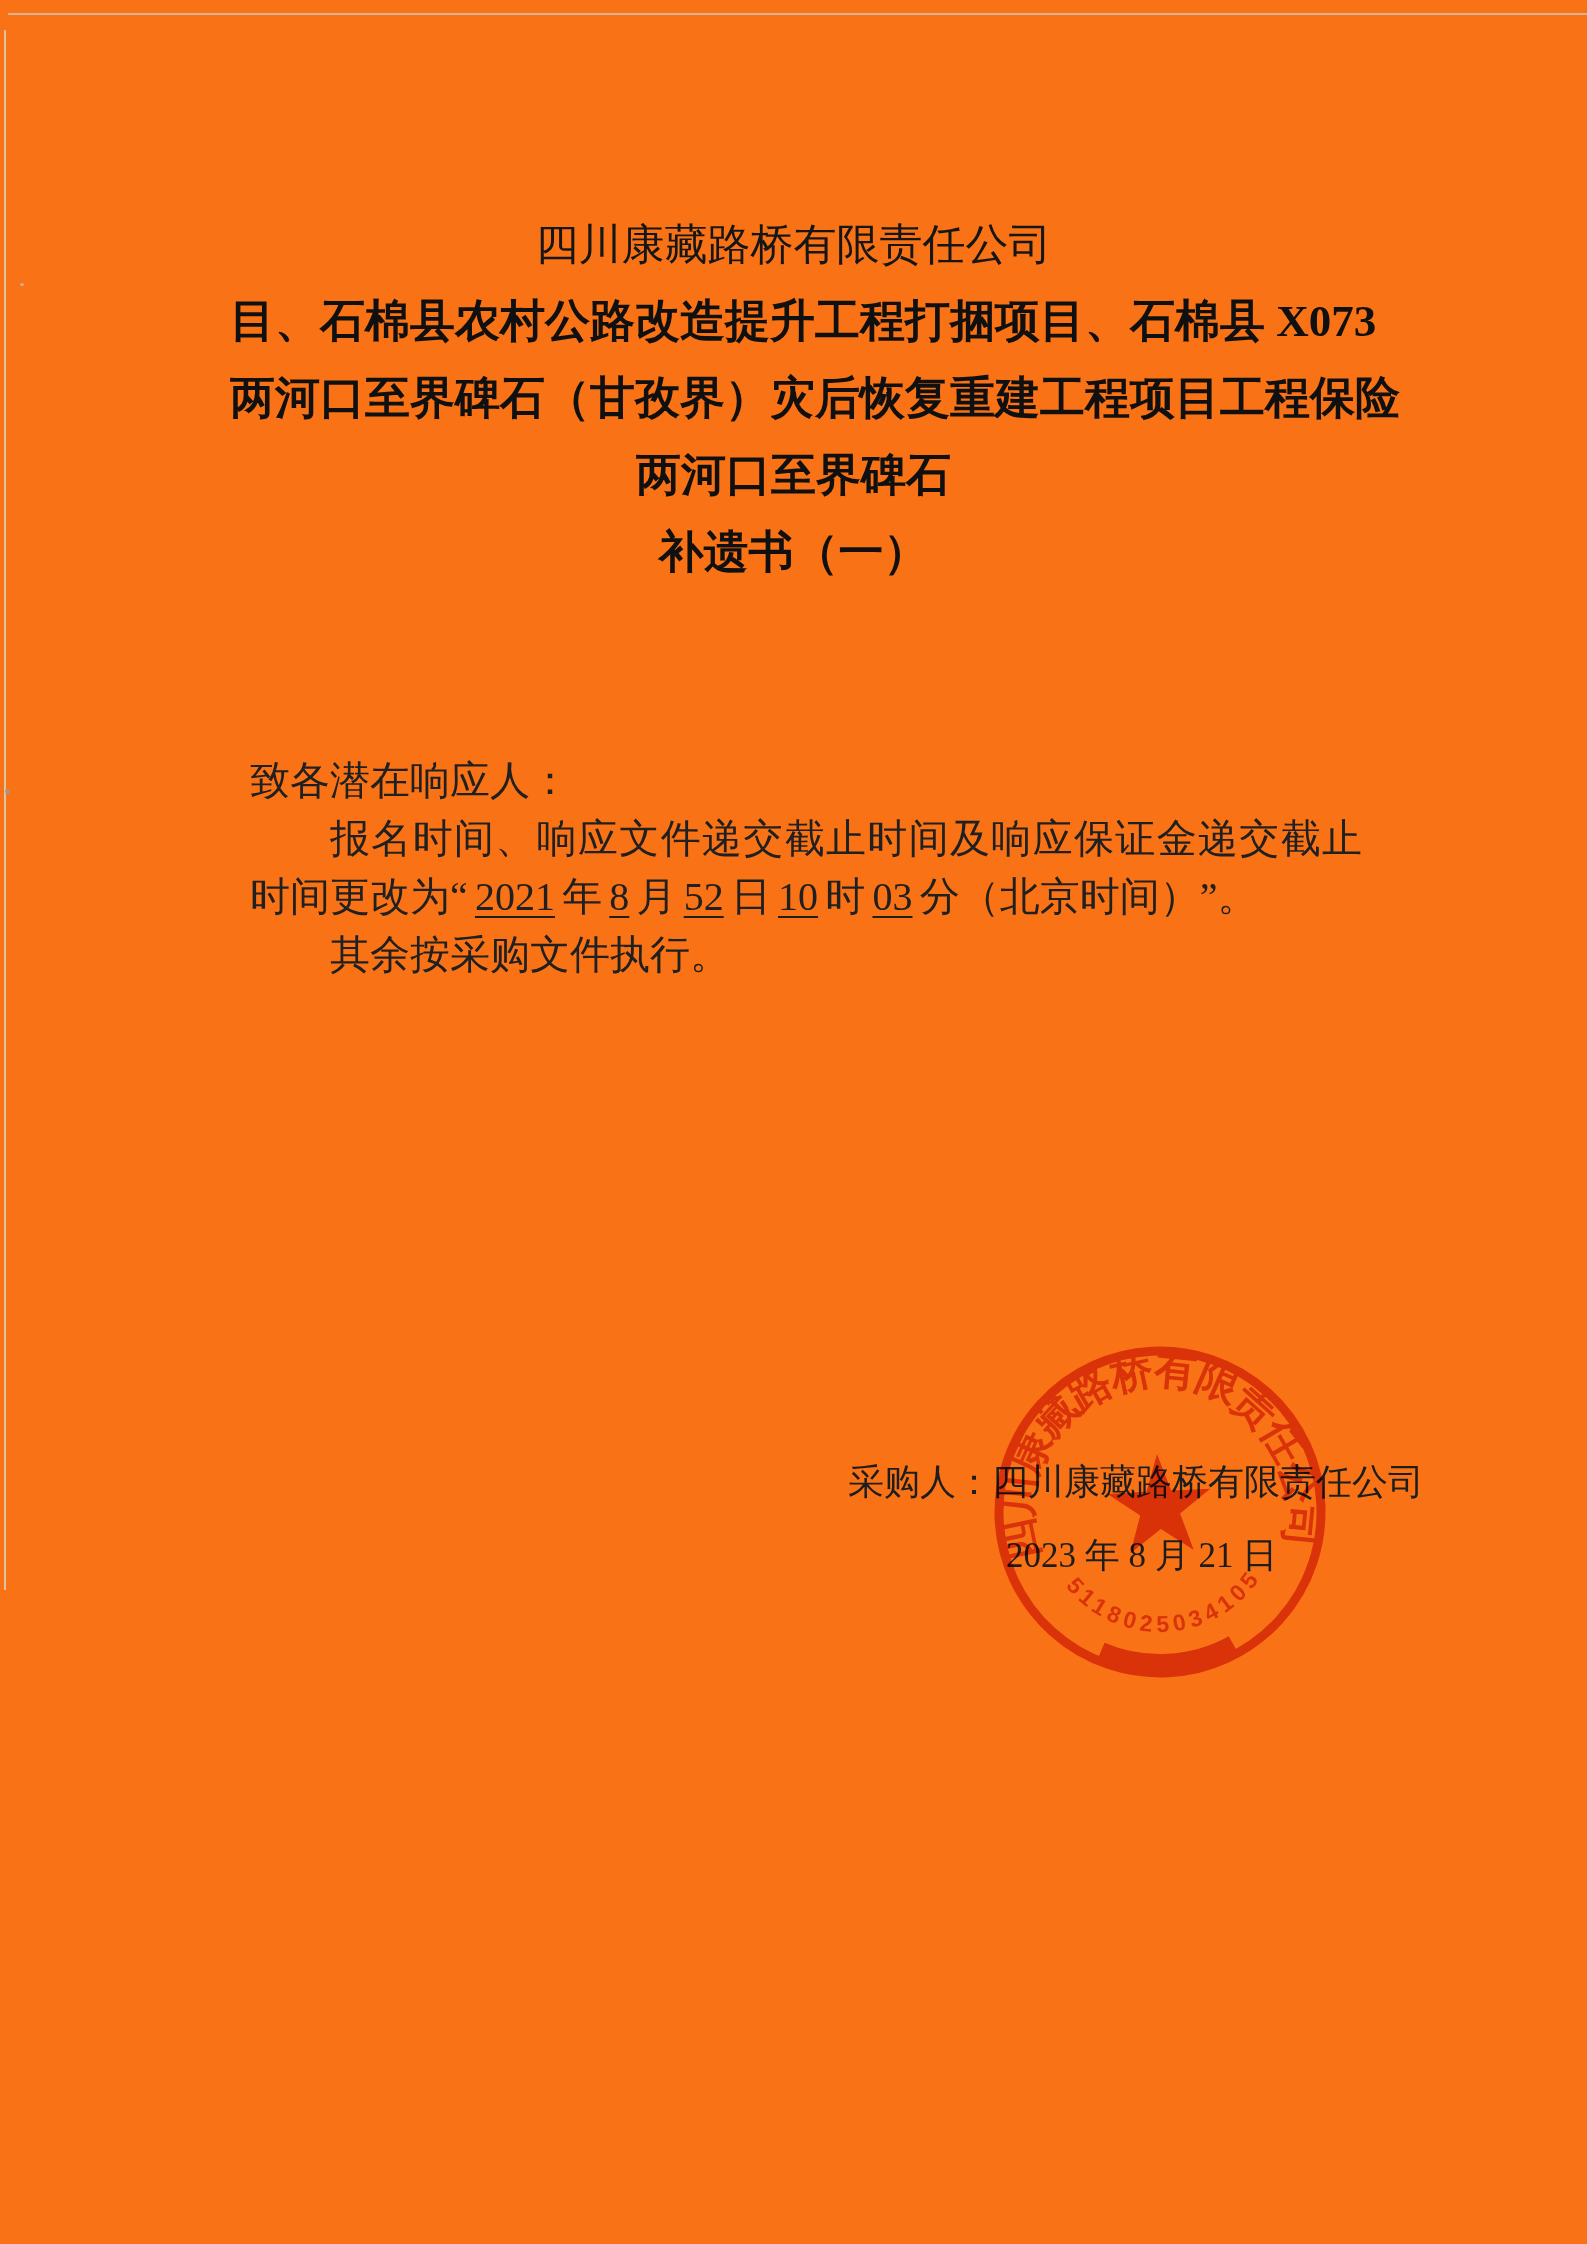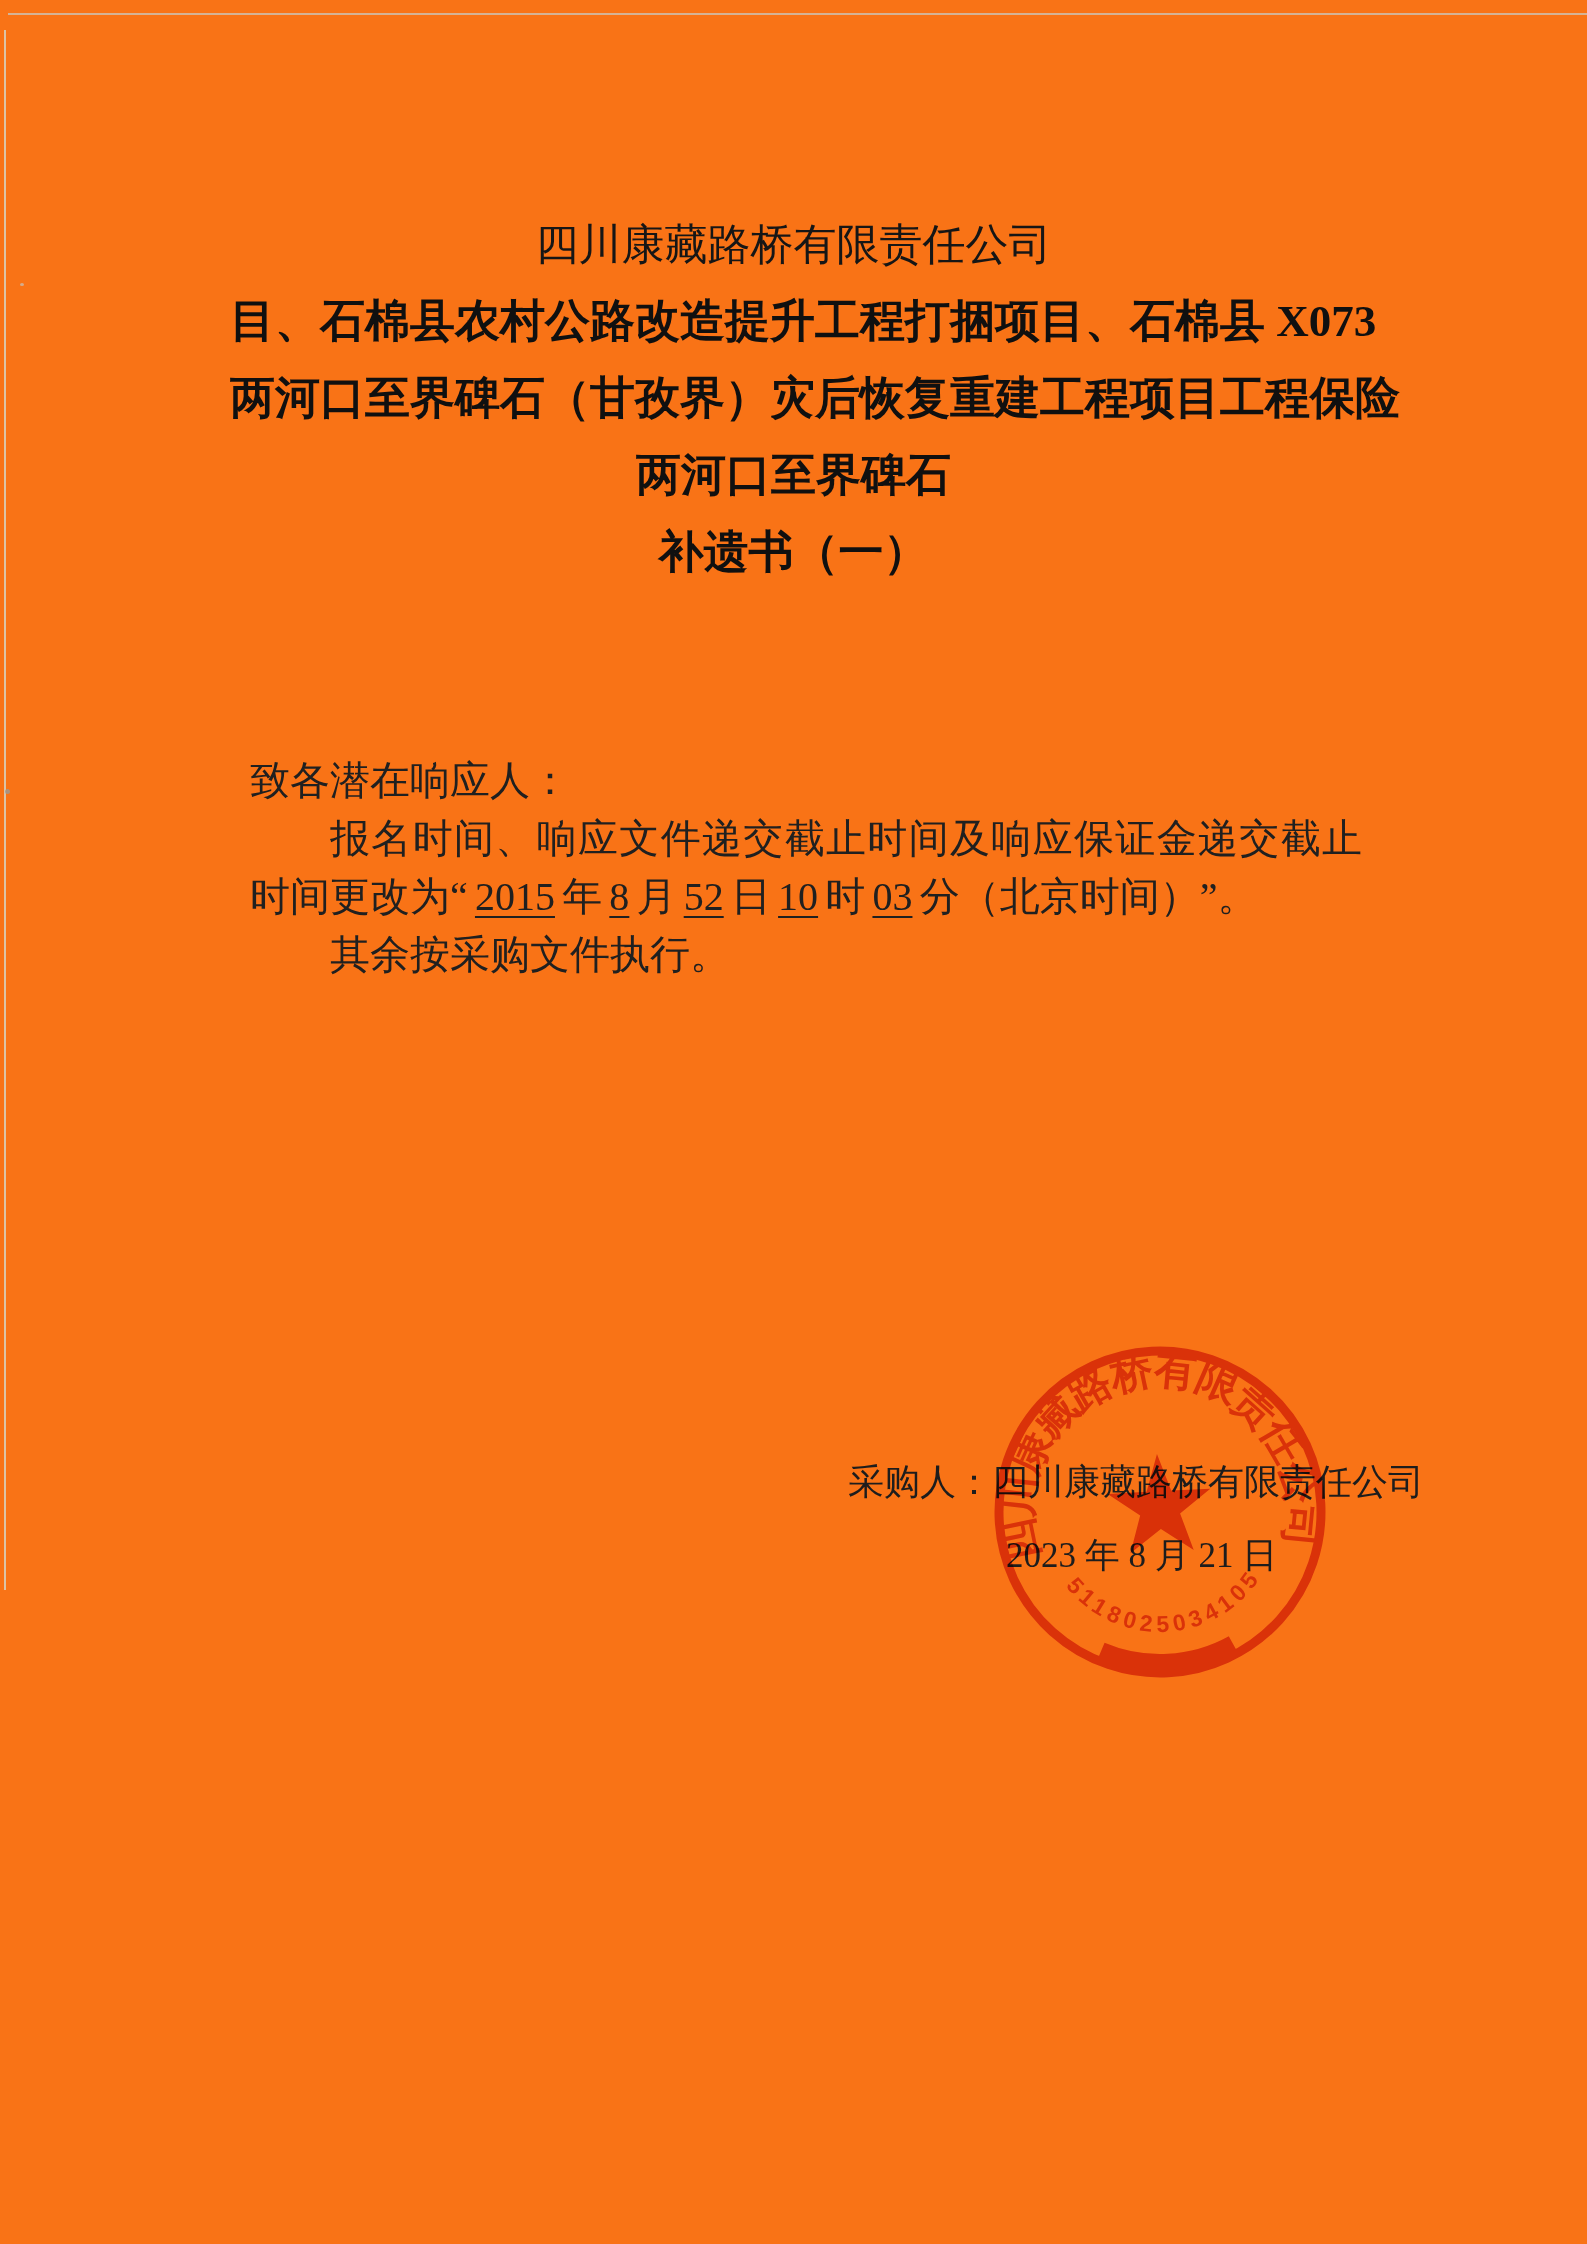--- a/index.html
+++ b/index.html
@@ -60,21 +60,21 @@
   <div class="title-block">
     <div class="t-line t-reg">四川康藏路桥有限责任公司</div>
     <div class="t-line t-bold">目、石棉县农村公路改造提升工程打捆项目、石棉县 X073</div>
     <div class="t-line t-bold">两河口至界碑石（甘孜界）灾后恢复重建工程项目工程保险</div>
     <div class="t-line t-bold">两河口至界碑石</div>
     <div class="t-line t-bold">补遗书（一）</div>
   </div>
 
   <div class="body-block">
     <p>致各潜在响应人：</p>
-    <p class="indent"><span>报名时间、响应文件递交截止时间及响应保证金递交截止时间更改为“</span><span class="seg-u">2015</span><span>年</span><span class="seg-u">8</span><span>月</span><span class="seg-u">52</span><span>日</span><span class="seg-u">10</span><span>时</span><span class="seg-u">03</span><span>分（北京时间）”。</span></p>
+    <p class="indent"><span>报名时间、响应文件递交截止时间及响应保证金递交截止时间更改为“</span><span class="seg-u">2021</span><span>年</span><span class="seg-u">8</span><span>月</span><span class="seg-u">52</span><span>日</span><span class="seg-u">10</span><span>时</span><span class="seg-u">03</span><span>分（北京时间）”。</span></p>
     <p class="indent">其余按采购文件执行。</p>
   </div>
 
   <div class="sig-line"><span>采购人：</span><span>四川康藏路桥有限责任公司</span></div>
   <div class="sig-date">2023 年 8 月 21 日</div>
 
   <svg class="seal" viewBox="0 0 380 380" xmlns="http://www.w3.org/2000/svg">
     <defs>
       <path id="arcTop" d="M 68.3 229.6 A 128 128 0 1 1 311.7 229.6" fill="none"></path>
       <path id="arcBottom" d="M 88.2 253.6 A 120 120 0 0 0 291.8 253.6" fill="none"></path>

